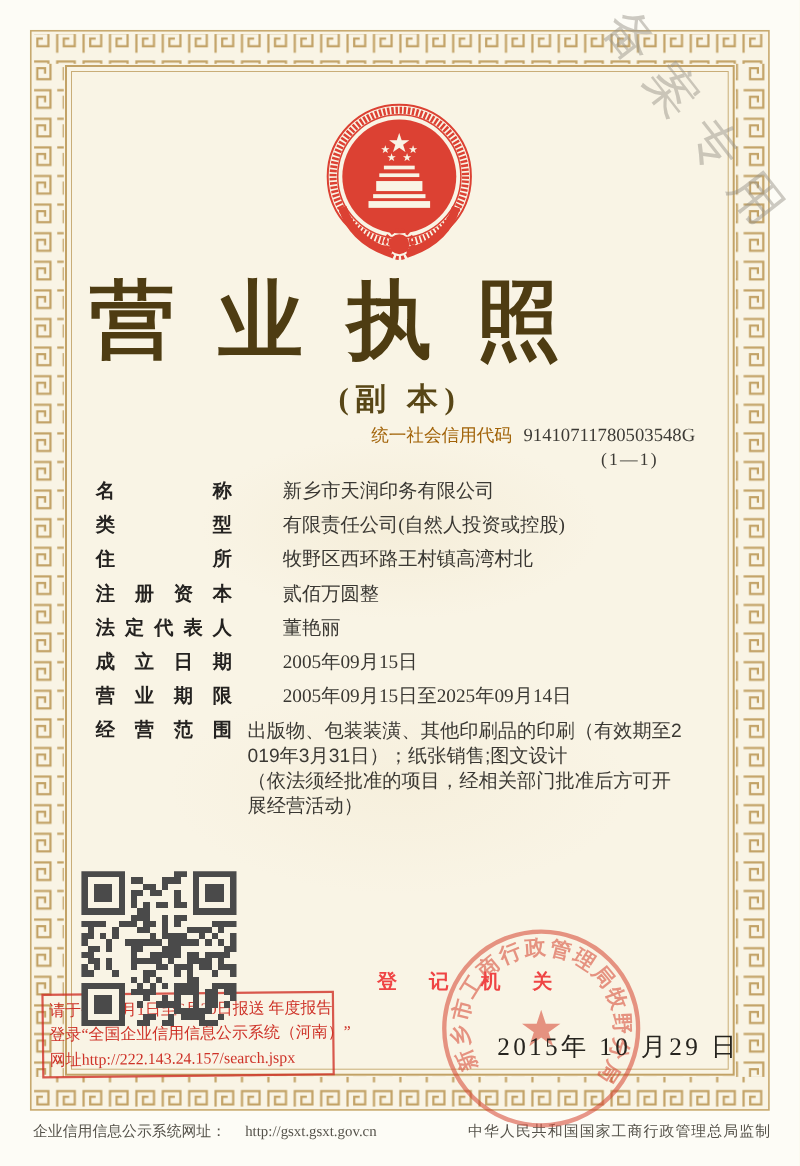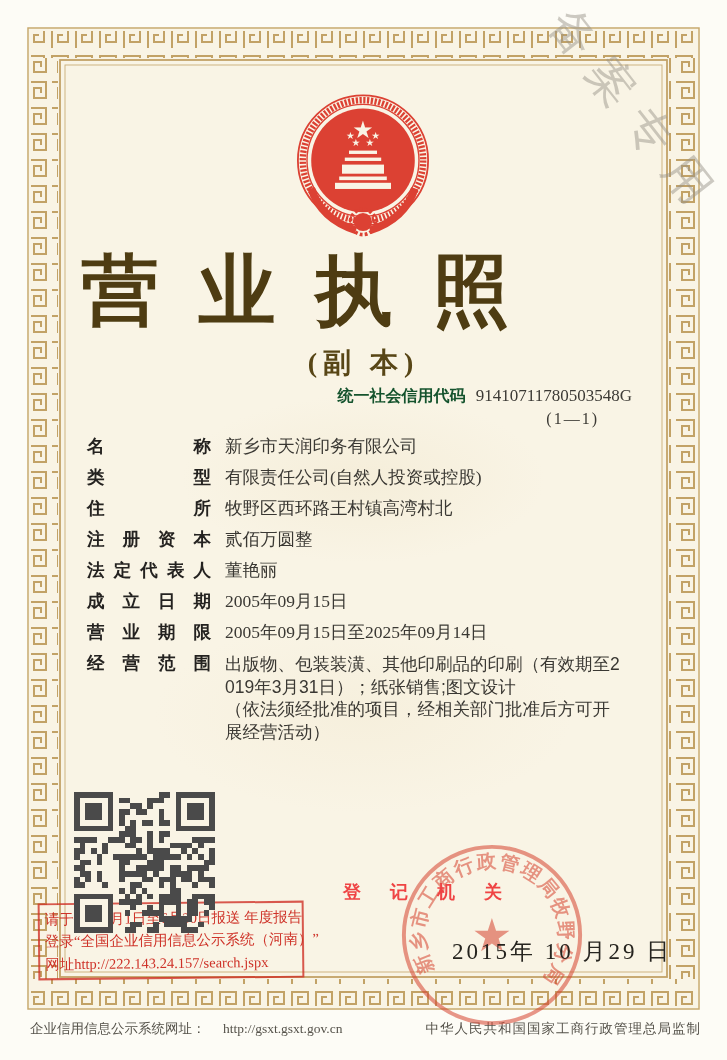--- a/index.html
+++ b/index.html
@@ -30,35 +30,35 @@
   }
   .subtitle{
     position:absolute;left:0;top:344px;width:727px;text-align:center;
     font-size:28px;font-weight:600;color:#584616;letter-spacing:6px;z-index:2;
     font-family:"Liberation Serif",serif;
   }
   .ccline{
     position:absolute;left:0;top:386px;width:632px;text-align:right;z-index:2;
     font-size:16px;color:#3c3a35;
   }
-  .cclabel{font-weight:bold;color:#14532d;}
+  .cclabel{font-weight:normal;color:#a16207;}
   .cccode{font-family:"Liberation Serif",serif;font-size:17px;margin-left:6px;}
   .copyidx{
     position:absolute;left:0;top:410px;width:599px;text-align:right;z-index:2;
     font-size:16px;font-family:"Liberation Serif",serif;color:#3c3a35;letter-spacing:2px;
   }
   .fields{position:absolute;left:87px;top:436px;width:552px;z-index:2;}
   .frow{display:flex;align-items:flex-start;margin-bottom:11px;}
   .flabel{
     display:inline-block;width:124px;min-width:124px;margin-right:14px;
     font-weight:bold;font-size:17.5px;color:#242220;
     text-align:justify;text-align-last:justify;line-height:20px;
   }
   .fvalue{
-    font-family:"Liberation Serif",serif;font-size:17.5px;color:#3a3833;line-height:20px;
+    font-family:"Liberation Serif",serif;font-size:17.5px;color:#3a3833;line-height:20px;margin-left:32px;
   }
   .scopeline{
     font-family:Liberation Sans, sans-serif;font-size:17.5px;color:#3a3833;line-height:22.5px;
   }
   .qr{position:absolute;left:74px;top:792px;width:141px;height:141px;z-index:6;}
   .stamp{
     position:absolute;left:38px;top:902px;width:252px;z-index:5;
     border:2.5px solid rgba(207,49,39,.8);padding:3px 5px;
     transform:rotate(-.6deg);
     color:#ce3228;font-family:"Liberation Serif",serif;font-size:14.5px;line-height:1.55;

